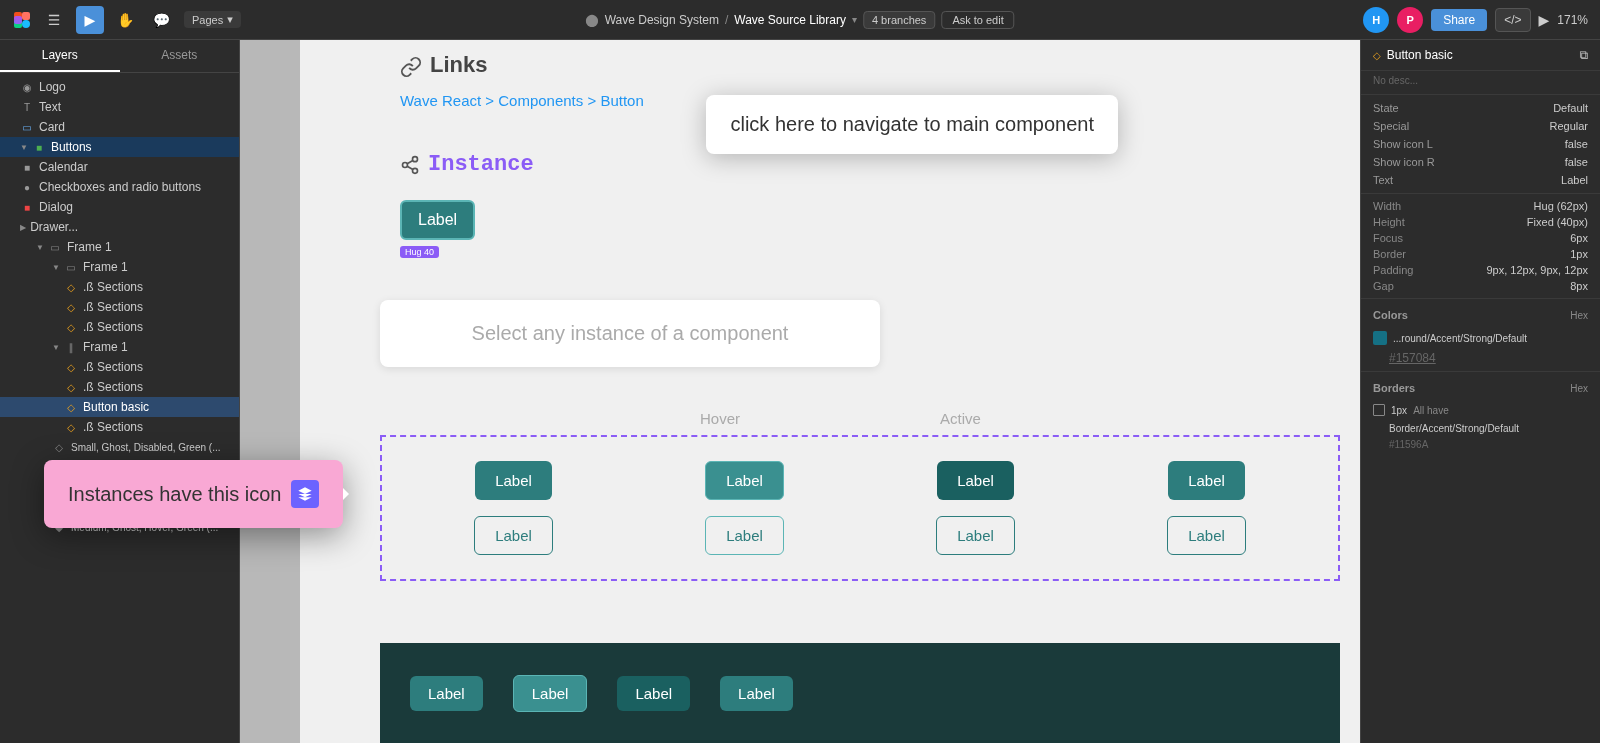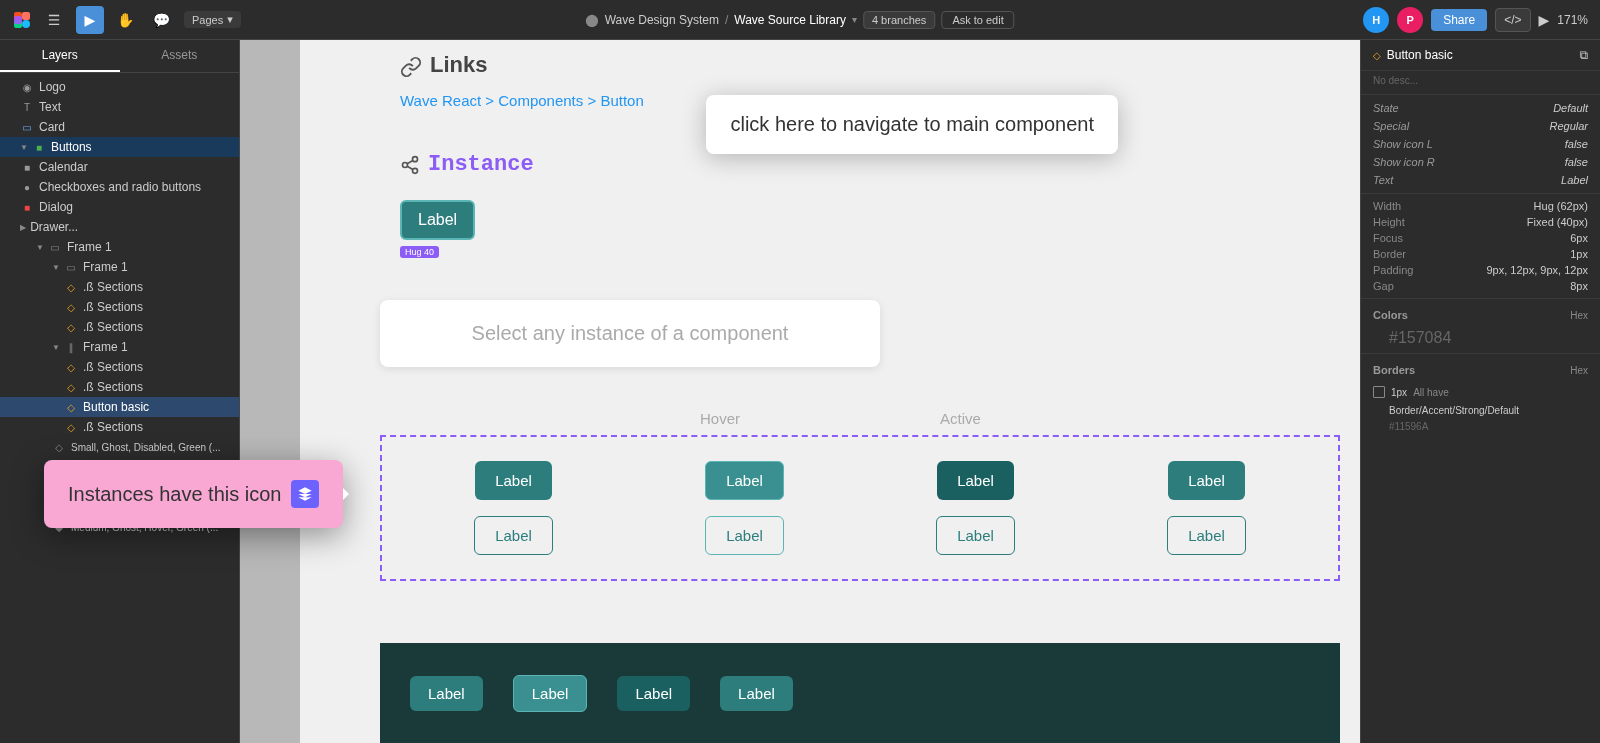--- a/index.html
+++ b/index.html
@@ -142,21 +142,21 @@
     .panel-tab { flex: 1; text-align: center; padding: 8px 4px; font-size: 11px; color: #999; cursor: pointer; }
     .panel-tab.active { color: #fff; border-bottom: 2px solid #fff; }
 
     .component-header { display: flex; align-items: center; justify-content: space-between; padding: 8px 12px; border-bottom: 1px solid #3a3a3a; }
     .component-name { color: #fff; font-size: 12px; font-weight: 500; display: flex; align-items: center; gap: 6px; }
     .component-diamond { color: #e8a020; font-size: 10px; }
     .goto-icon { color: #ccc; font-size: 12px; cursor: pointer; }
 
     .no-desc { color: #666; font-size: 10px; padding: 4px 12px; }
 
-    .prop-row { display: flex; justify-content: space-between; align-items: flex-end; padding: 3px 12px; font-style: italic; }
+    .prop-row { display: flex; justify-content: space-between; align-items: flex-end; padding: 3px 12px; }
     .prop-label { color: #999; font-size: 11px; }
     .prop-value { color: #ccc; font-size: 11px; }
 
     .section-header { padding: 6px 12px; color: #999; font-size: 11px; font-weight: 600; }
 
     .layout-row { display: flex; justify-content: space-between; padding: 2px 12px; }
     .layout-label { color: #888; font-size: 11px; }
     .layout-value { color: #ccc; font-size: 11px; }
 
     .color-row { display: flex; align-items: center; gap: 6px; padding: 4px 12px; }
@@ -486,22 +486,26 @@
       <span class="layout-label">Gap</span>
       <span class="layout-value">8px</span>
     </div>
 
     <div class="divider"></div>
 
     <div style="display:flex;justify-content:space-between;padding:6px 12px;align-items:center;">
       <span class="section-header" style="padding:0;">Colors</span>
       <span style="color:#888;font-size:10px;">Hex</span>
     </div>
+    <div class="color-row">
+      <div class="color-swatch" style="background:#157084;"></div>
+      <span class="color-name">...round/Accent/Strong/Default</span>
+    </div>
     <div style="padding:2px 28px;">
-      <span style="color:#666;font-size:16px;">#157084</span>
+      <span style="color:#666;font-size:12px;text-decoration:underline;">#157084</span>
     </div>
 
     <div class="divider"></div>
 
     <div style="display:flex;justify-content:space-between;padding:6px 12px;align-items:center;">
       <span class="section-header" style="padding:0;">Borders</span>
       <span style="color:#888;font-size:10px;">Hex</span>
     </div>
     <div style="display:flex;align-items:center;gap:6px;padding:4px 12px;">
       <div style="width:12px;height:12px;border:1px solid #888;border-radius:1px;"></div>

